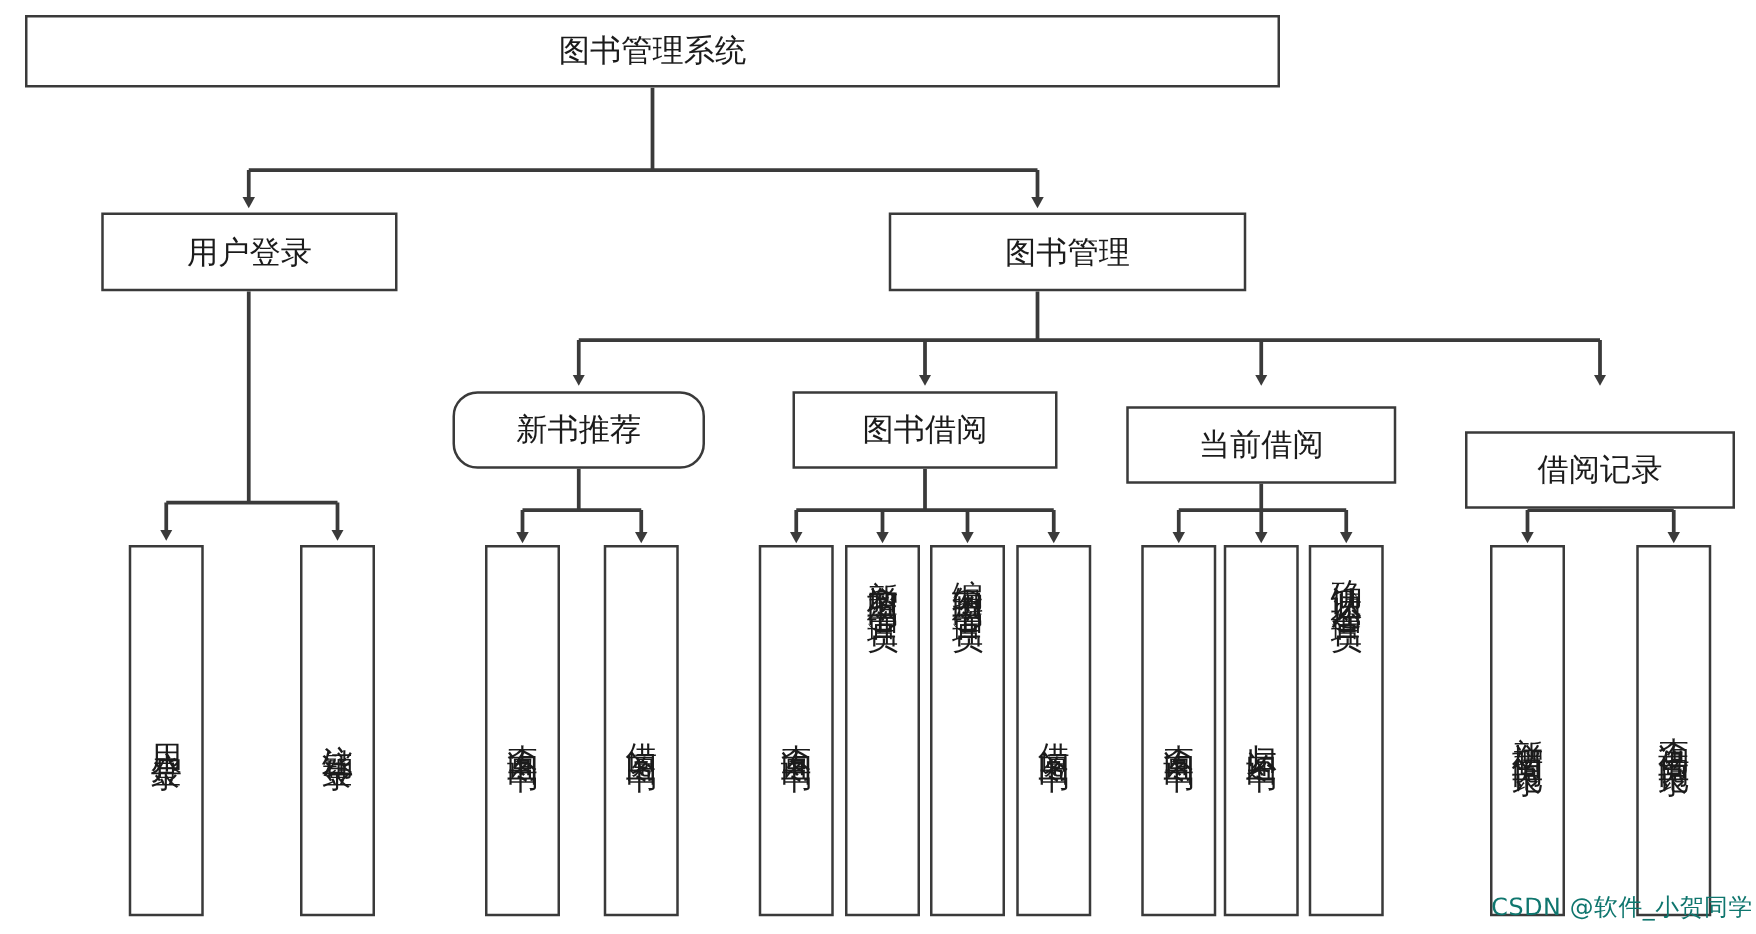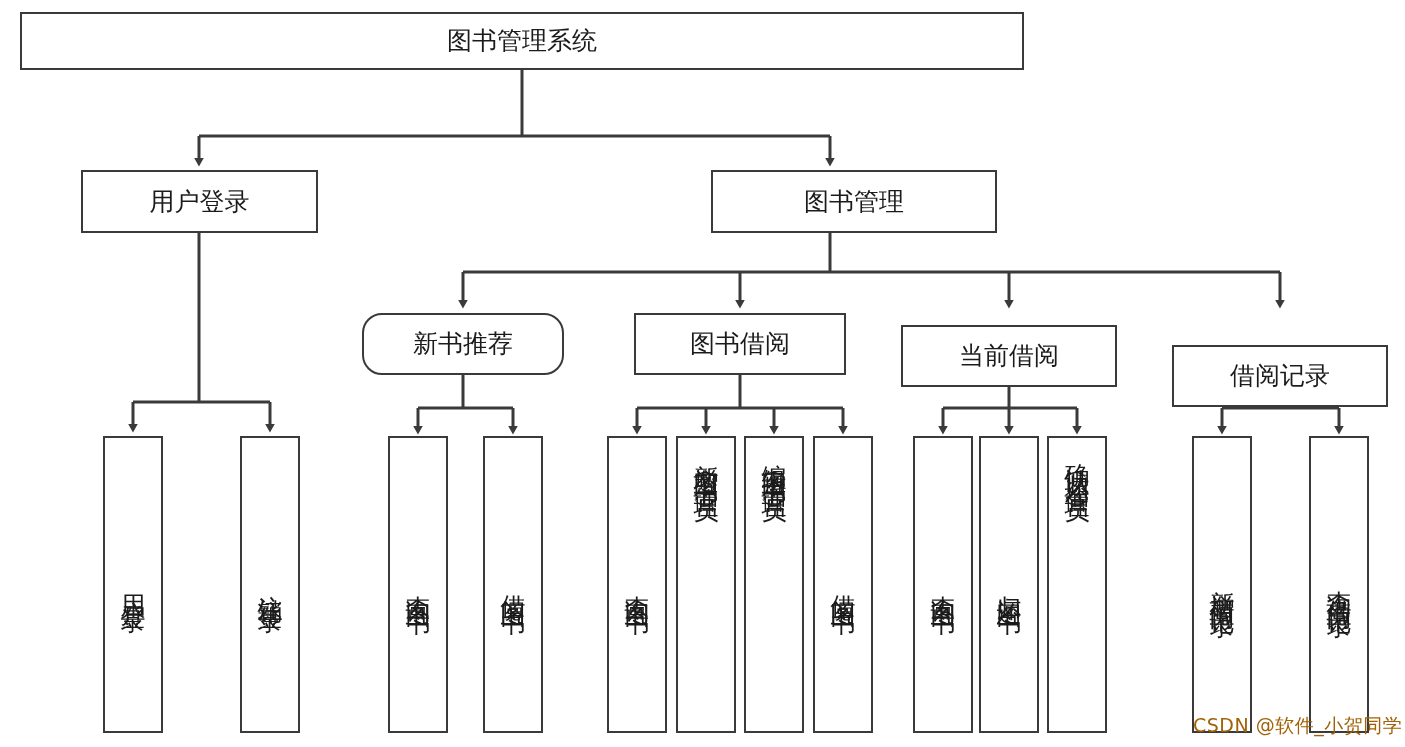--- a/index.html
+++ b/index.html
@@ -43,21 +43,21 @@
     letter-spacing:5px;
     line-height:1;
     white-space:pre;
   }
   .leaf.pad-mid{align-items:center;padding-top:0;}
 
   .watermark{
     position:absolute;
     left:1193px;top:713px;
     font-size:19px;
-    color:#a16207;
+    color:#0f766e;
     white-space:pre;
     letter-spacing:0.5px;
     pointer-events:none;
   }
 </style>
 </head>
 <body>
 
 <div id="stage">
 

